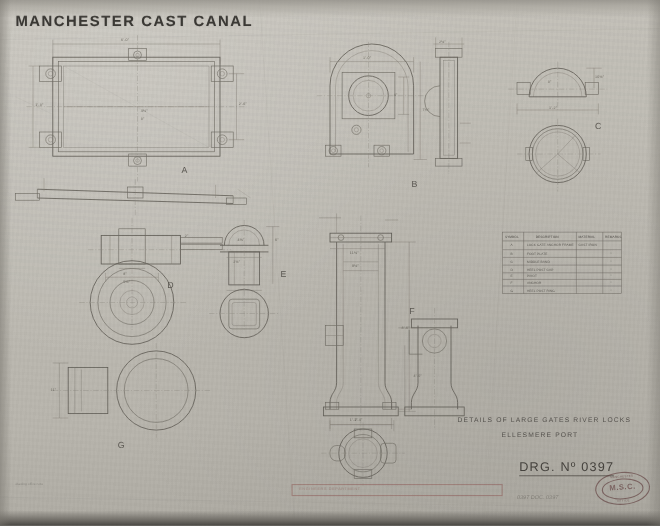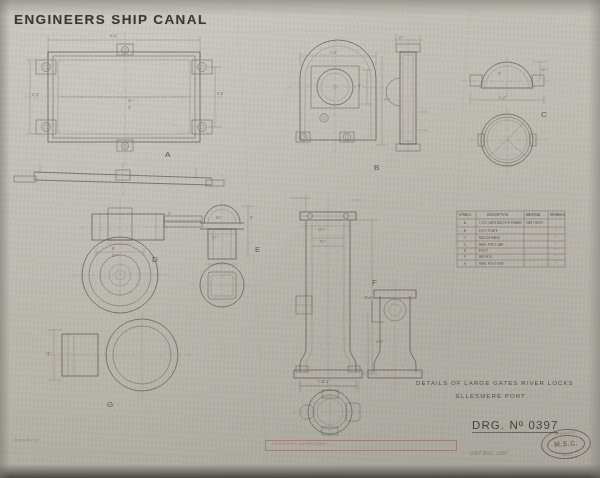--- a/index.html
+++ b/index.html
@@ -327,21 +327,21 @@
     </g>
 
     <g opacity=".18">
       <line class="thin" x1="0" y1="36" x2="600" y2="26"></line>
       <line class="thin" x1="0" y1="452" x2="600" y2="462"></line>
       <line class="thin" x1="236" y1="0" x2="268" y2="478"></line>
       <line class="thin" x1="470" y1="0" x2="440" y2="478"></line>
     </g>
   </svg>
 
-  <div class="ttl">ENGINEERS SHIP CANAL</div>
+  <div class="ttl">MANCHESTER CAST CANAL</div>
 
   <div class="cap" style="left:416px;top:379px;">DETAILS OF LARGE GATES   RIVER LOCKS</div>
   <div class="cap" style="left:456px;top:392px;">ELLESMERE PORT</div>
   <div class="drg" style="left:472px;top:419px;">DRG. Nº 0397</div>
 
   <div class="vl" style="left:165px;top:150px;">A</div>
   <div class="vl" style="left:374px;top:163px;">B</div>
   <div class="vl" style="left:541px;top:110px;">C</div>
   <div class="vl" style="left:152px;top:255px;">D</div>
   <div class="vl" style="left:255px;top:245px;">E</div>

